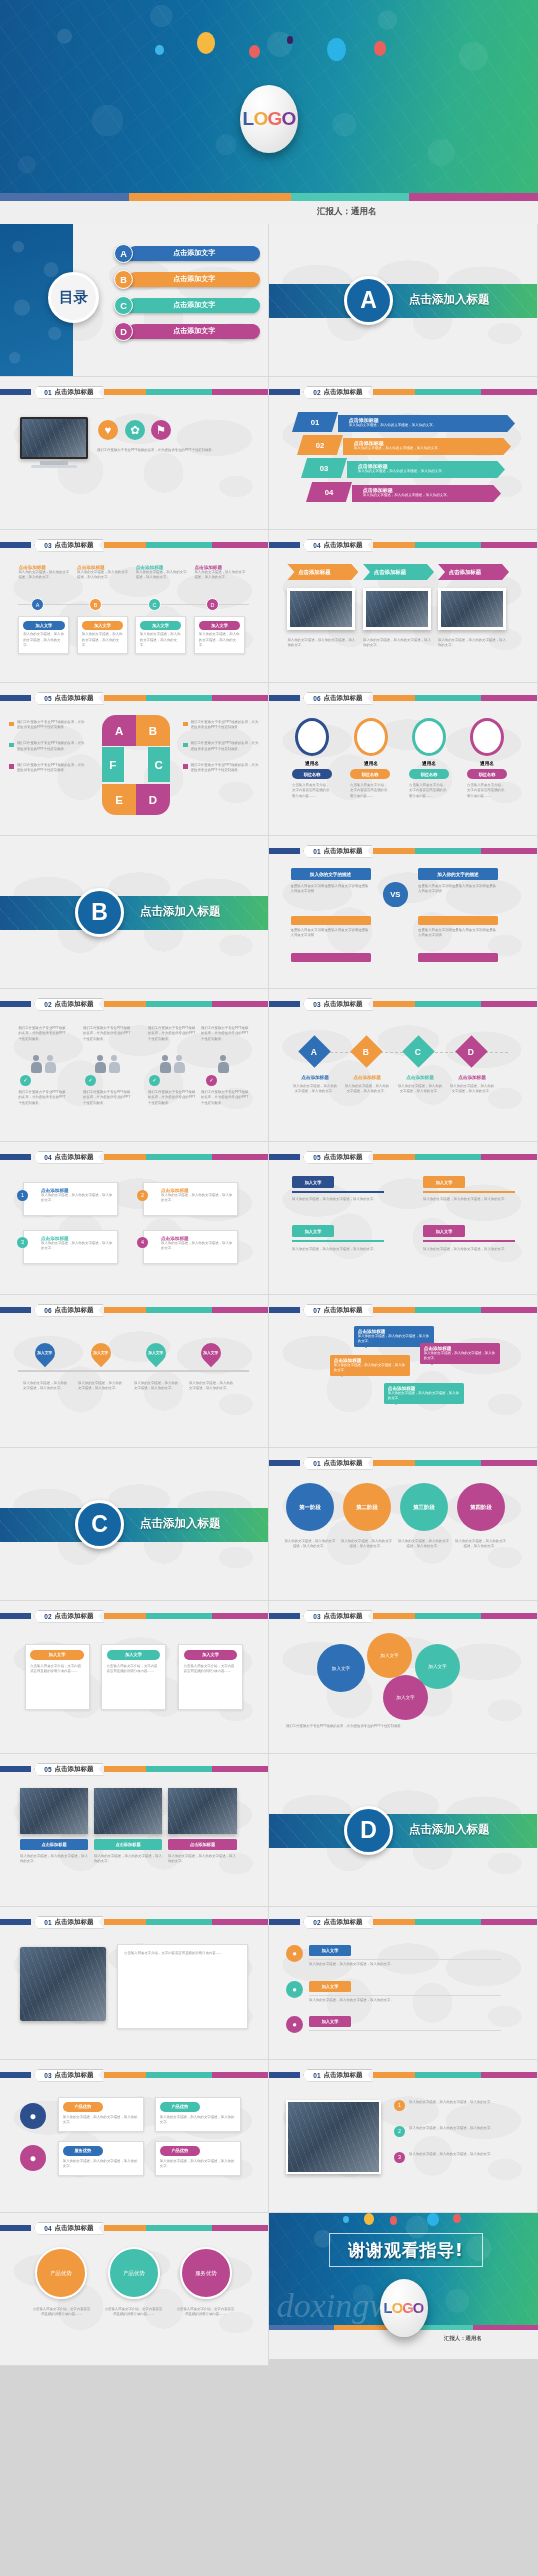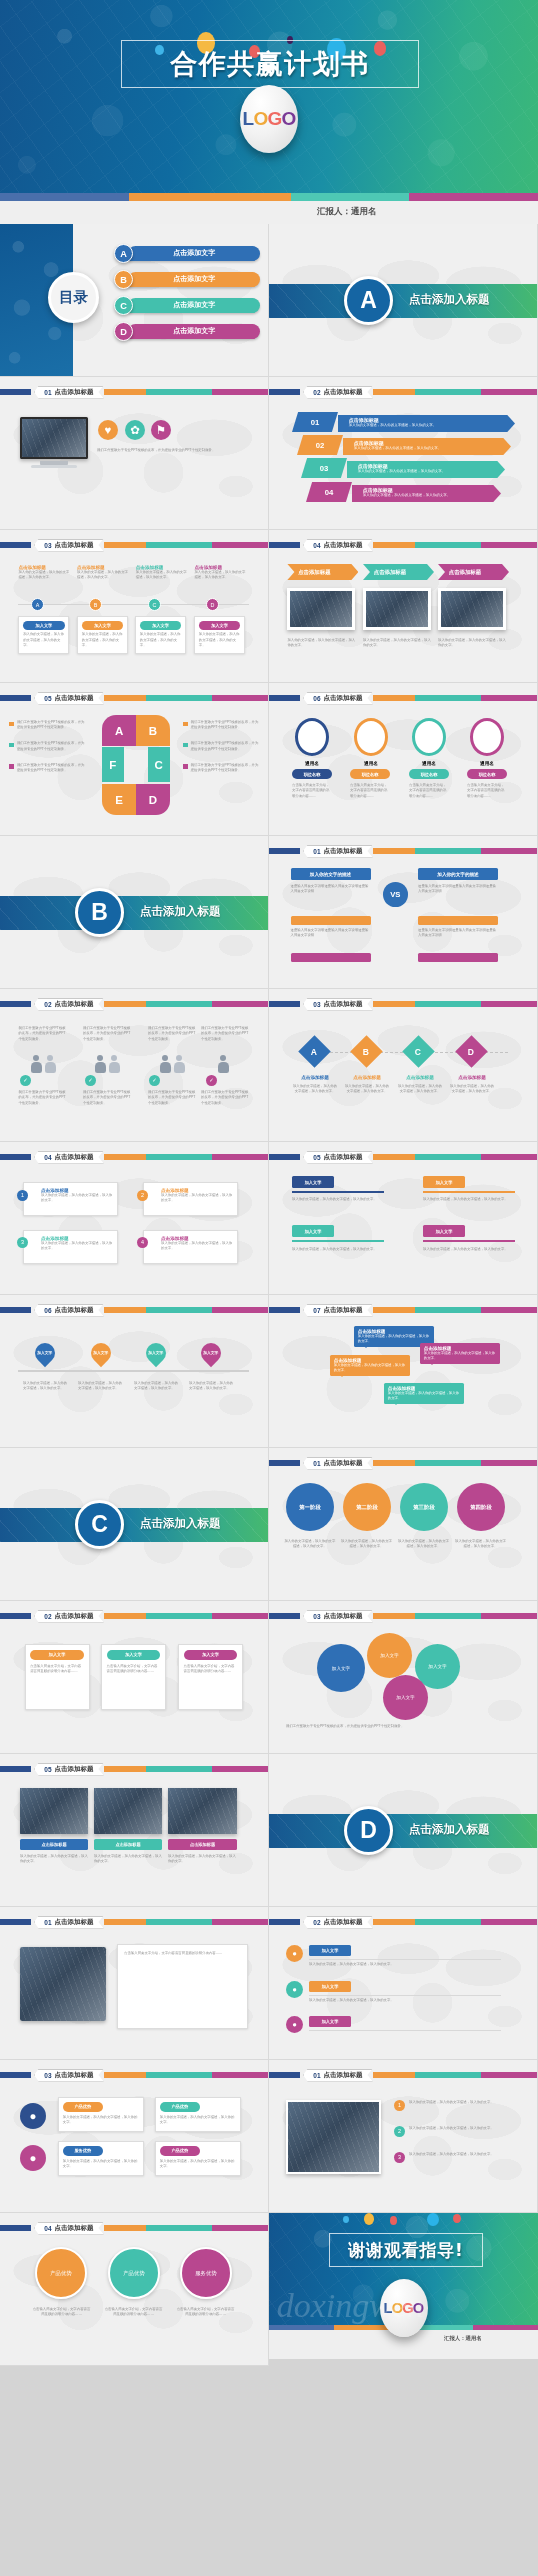--- a/index.html
+++ b/index.html
@@ -262,23 +262,20 @@
 
   <div class="cover">
     <div class="cover-bg"></div>
     <div class="dot" style="left:155px;top:45px;width:8.5px;height:10px;background:#3fb4e8;"></div>
     <div class="dot" style="left:197px;top:32px;width:17.7px;height:21.5px;background:#f5b942;"></div>
     <div class="dot" style="left:249px;top:45px;width:10.8px;height:13px;background:#e9615e;"></div>
     <div class="dot" style="left:287px;top:36px;width:6.1px;height:7.7px;background:#3c1f5c;"></div>
     <div class="dot" style="left:327px;top:38px;width:19px;height:23px;background:#2bb3e8;"></div>
     <div class="dot" style="left:374px;top:41px;width:11.5px;height:14.6px;background:#e9615e;"></div>
 
-    <div class="cover-title-box">
-      <div class="cover-title">合作共赢计划书</div>
-    </div>
 
     <div class="colorbar">
       <i style="width:24%;background:#4a6fab;"></i>
       <i style="width:30%;background:#f0993f;"></i>
       <i style="width:22%;background:#4ec8b4;"></i>
       <i style="width:24%;background:#b8478f;"></i>
     </div>
 
     <div class="cover-foot"></div>
     <div class="reporter">汇报人：通用名</div>

